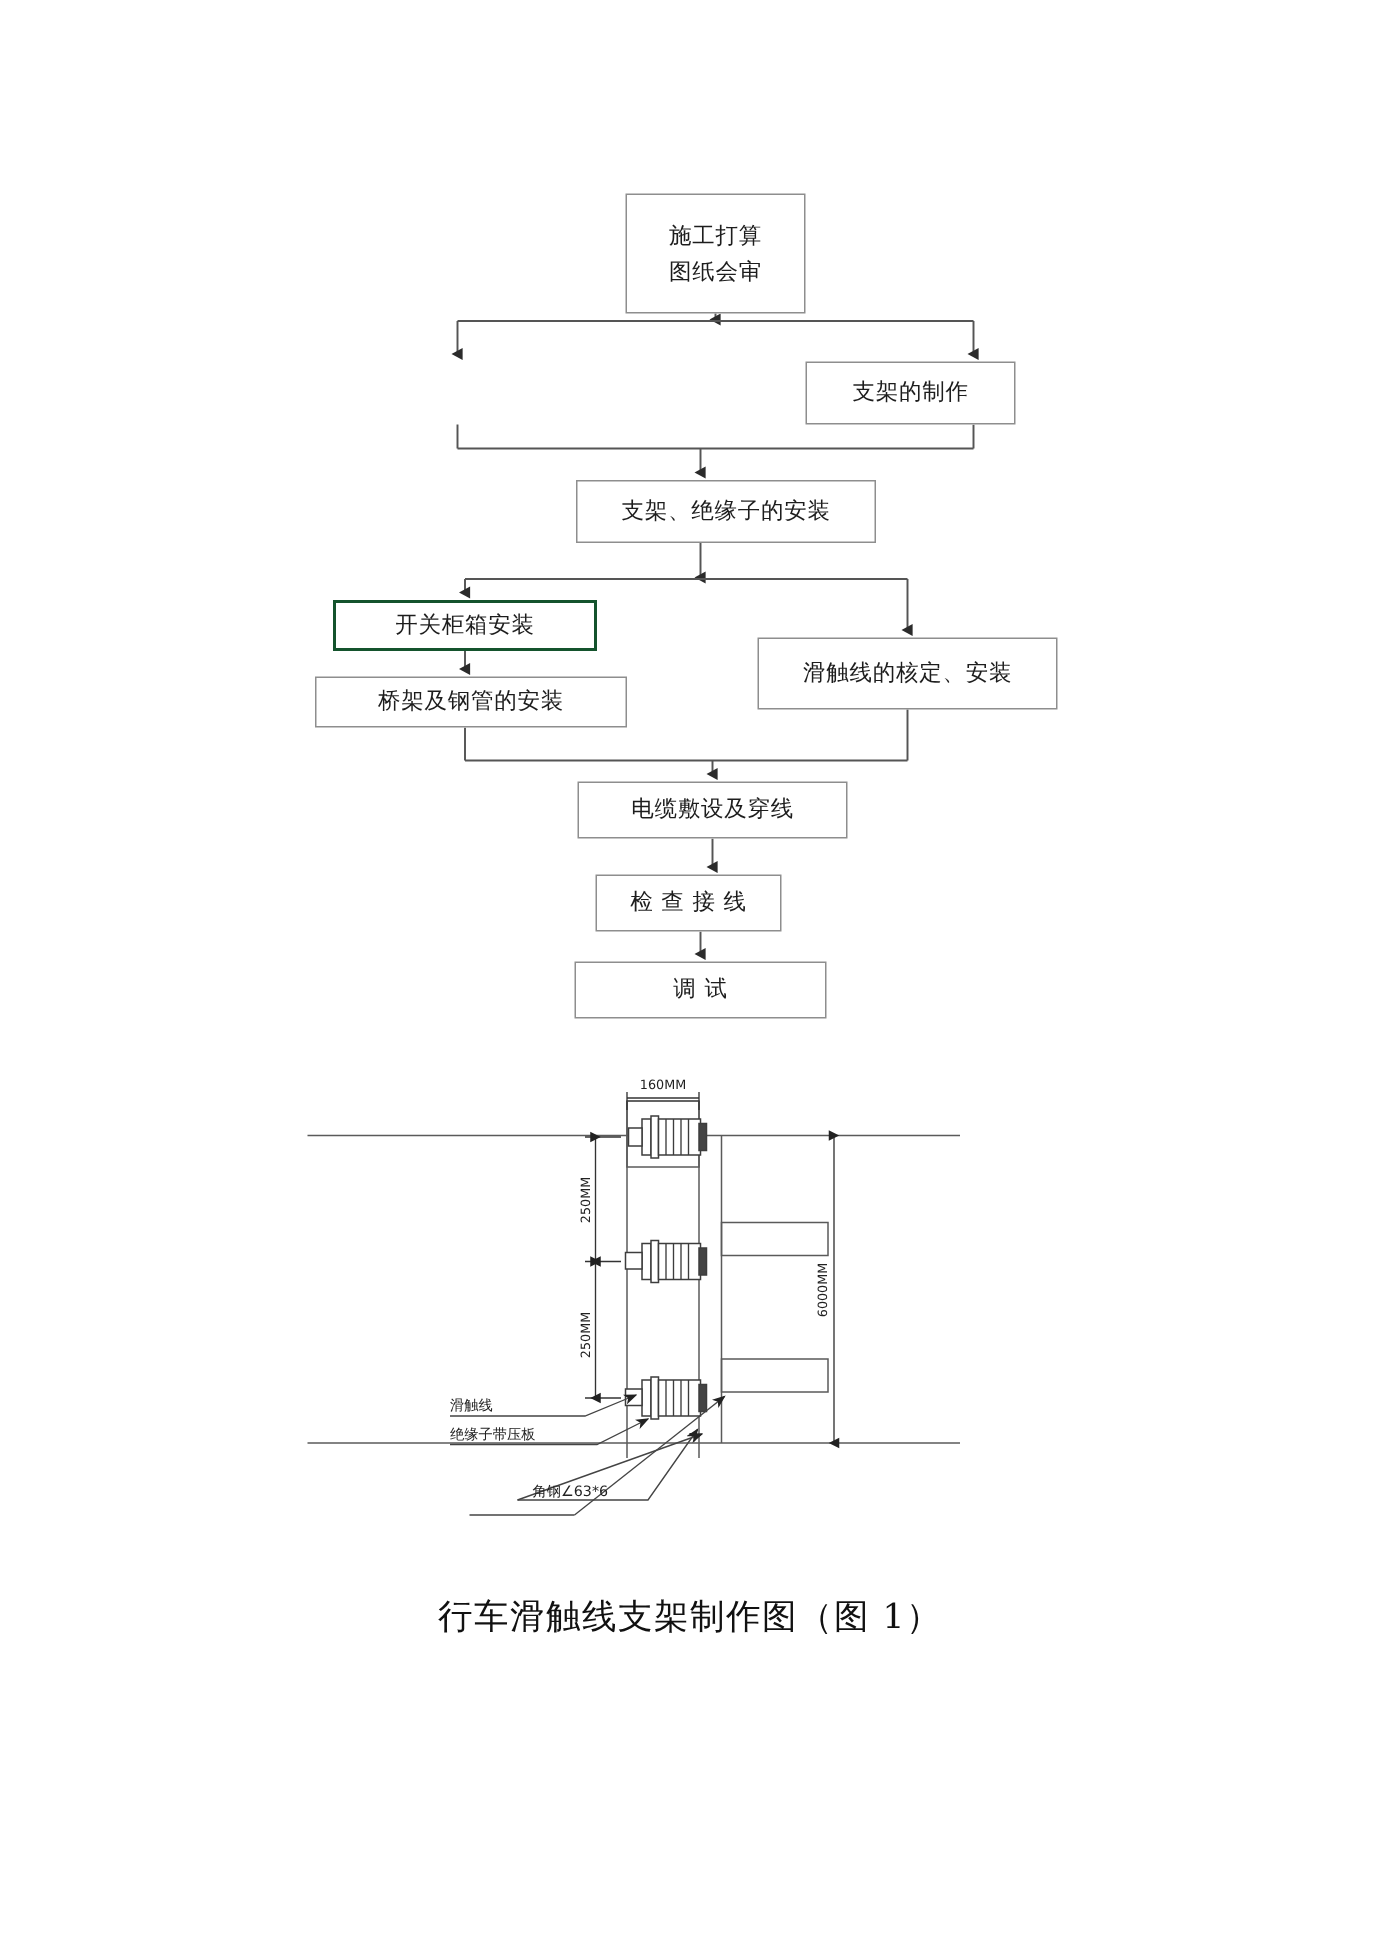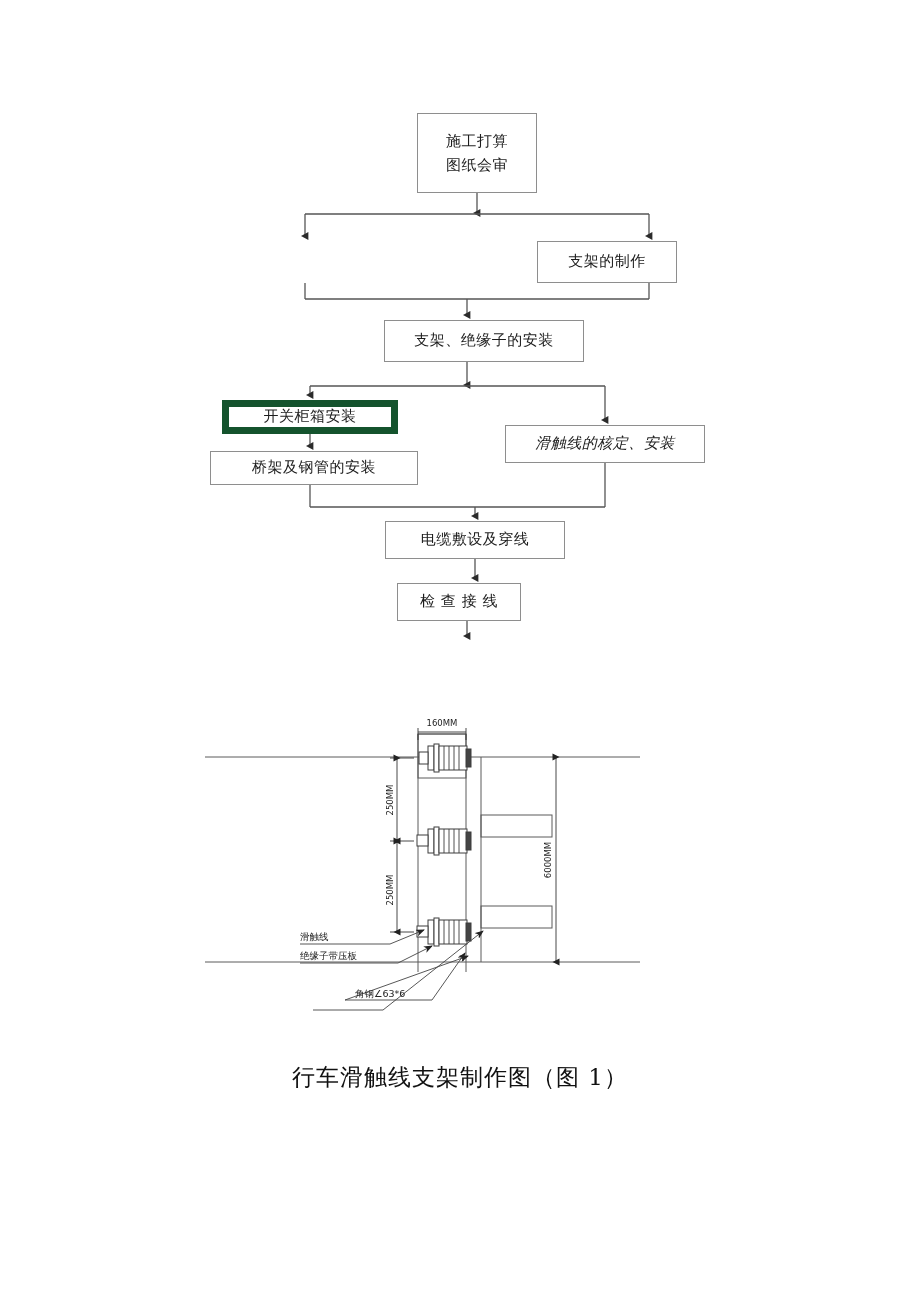--- a/index.html
+++ b/index.html
@@ -18,22 +18,22 @@
     border:1px solid #ururu;
     background:#ffffff;
     display:flex;align-items:center;justify-content:center;
     text-align:center;
     font-family:"DejaVu Sans","Liberation Sans",sans-serif;
     font-size:15px;line-height:1.45;color:#1d1d1d;
     letter-spacing:.5px;
     white-space:pre-line;
   }
   .node{border:1px solid #8e8e8e;}
-  .node.thick{border:7px solid #14532d;}
-  .node.two-line{line-height:1.6;}
+  .node.thick{border:2px solid #14532d;}
+  .node.two-line{line-height:1.6;margin-top:16px;}
 
   .fcsvg{position:absolute;left:0;top:0;width:920px;height:700px;}
 
   
   .dwg{position:absolute;left:0;top:700px;width:920px;height:390px;}
   .dwgsvg{position:absolute;left:0;top:0;width:920px;height:390px;}
 
   
   .caption{
     position:absolute;left:0;top:1062px;width:920px;
@@ -90,26 +90,27 @@
 
 
     <div class="node" style="left:537px;top:241px;width:140px;height:42px;">支架的制作</div>
 
     <div class="node" style="left:367px;top:320px;width:200px;height:42px;margin-left:17px;">支架、绝缘子的安装</div>
 
     <div class="node thick" style="left:222px;top:400px;width:176px;height:34px;">开关柜箱安装</div>
 
     <div class="node" style="left:210px;top:451px;width:208px;height:34px;">桥架及钢管的安装</div>
 
-    <div class="node" style="left:505px;top:425px;width:200px;height:38px;font-style:italic;">滑触线的核定、安装</div>
+    <div class="node" style="left:505px;top:425px;width:200px;height:48px;">滑触线的核定、安装</div>
 
     <div class="node" style="left:385px;top:521px;width:180px;height:38px;">电缆敷设及穿线</div>
 
     <div class="node" style="left:397px;top:583px;width:124px;height:38px;">检 查 接 线</div>
 
+    <div class="node" style="left:383px;top:641px;width:168px;height:38px;">调    试</div>
   </div>
 
   <div class="dwg">
     <svg class="dwgsvg" viewBox="0 0 920 390">
       <defs>
         <marker id="dt" markerWidth="8" markerHeight="8" refX="4" refY="4" orient="auto" markerUnits="userSpaceOnUse">
           <path d="M0.5,0.5 L7.5,0.5 L4,7.5 Z" fill="#222"></path>
         </marker>
         <marker id="dtu" markerWidth="8" markerHeight="8" refX="4" refY="4" orient="auto" markerUnits="userSpaceOnUse">
           <path d="M4,0.5 L7.5,7.5 L0.5,7.5 Z" fill="#222"></path>

